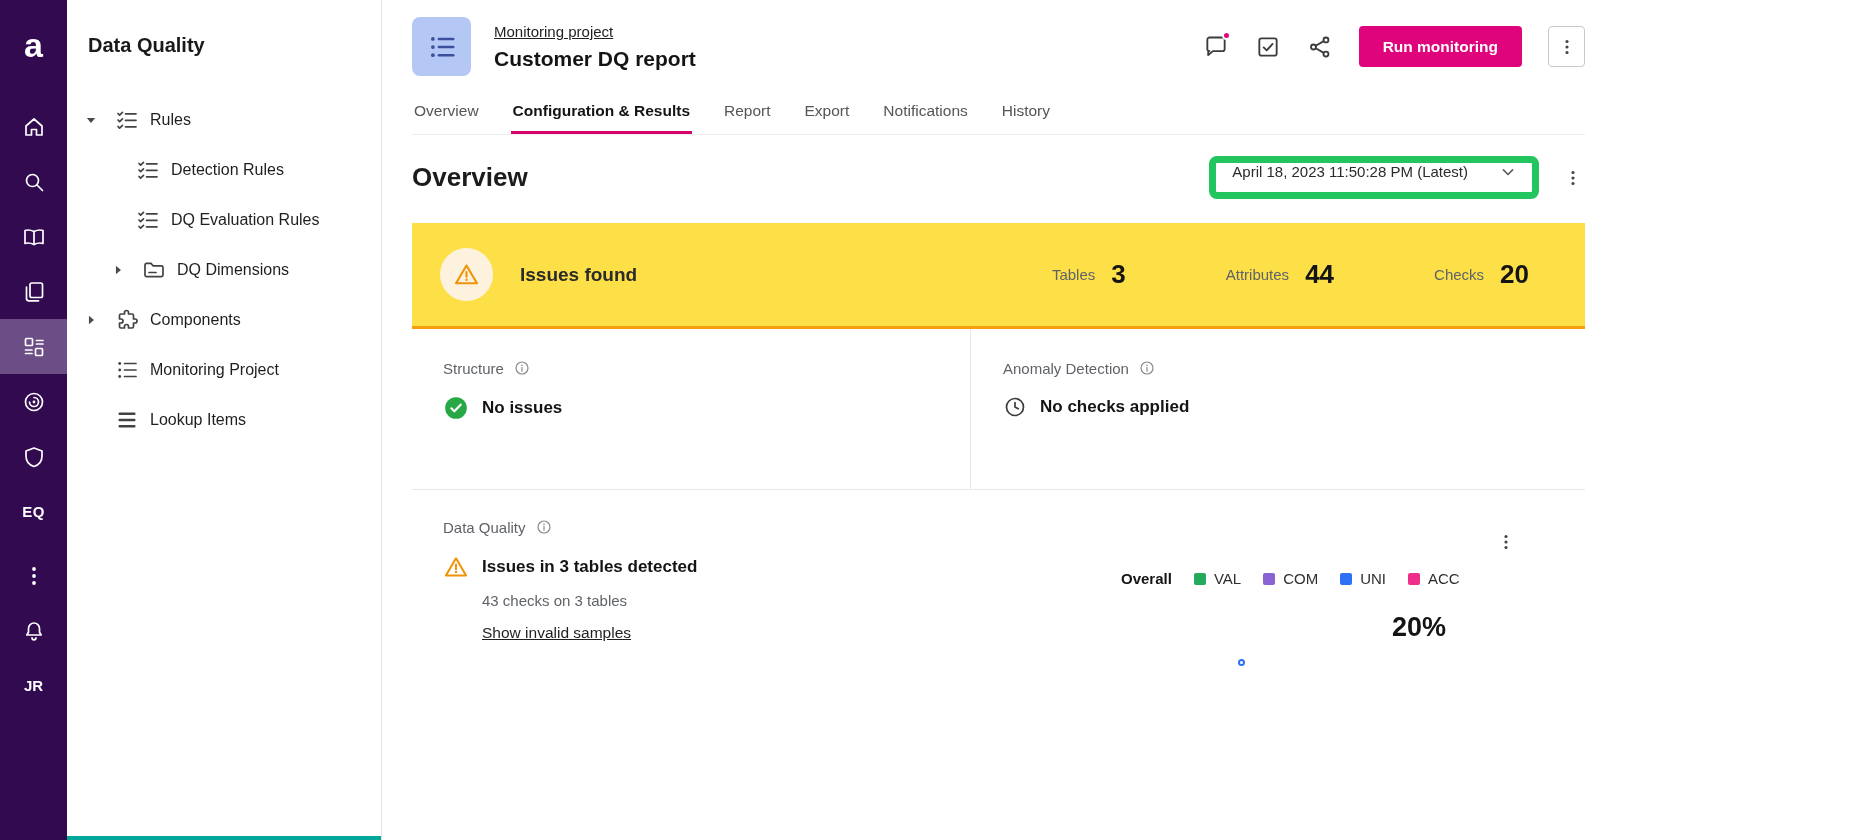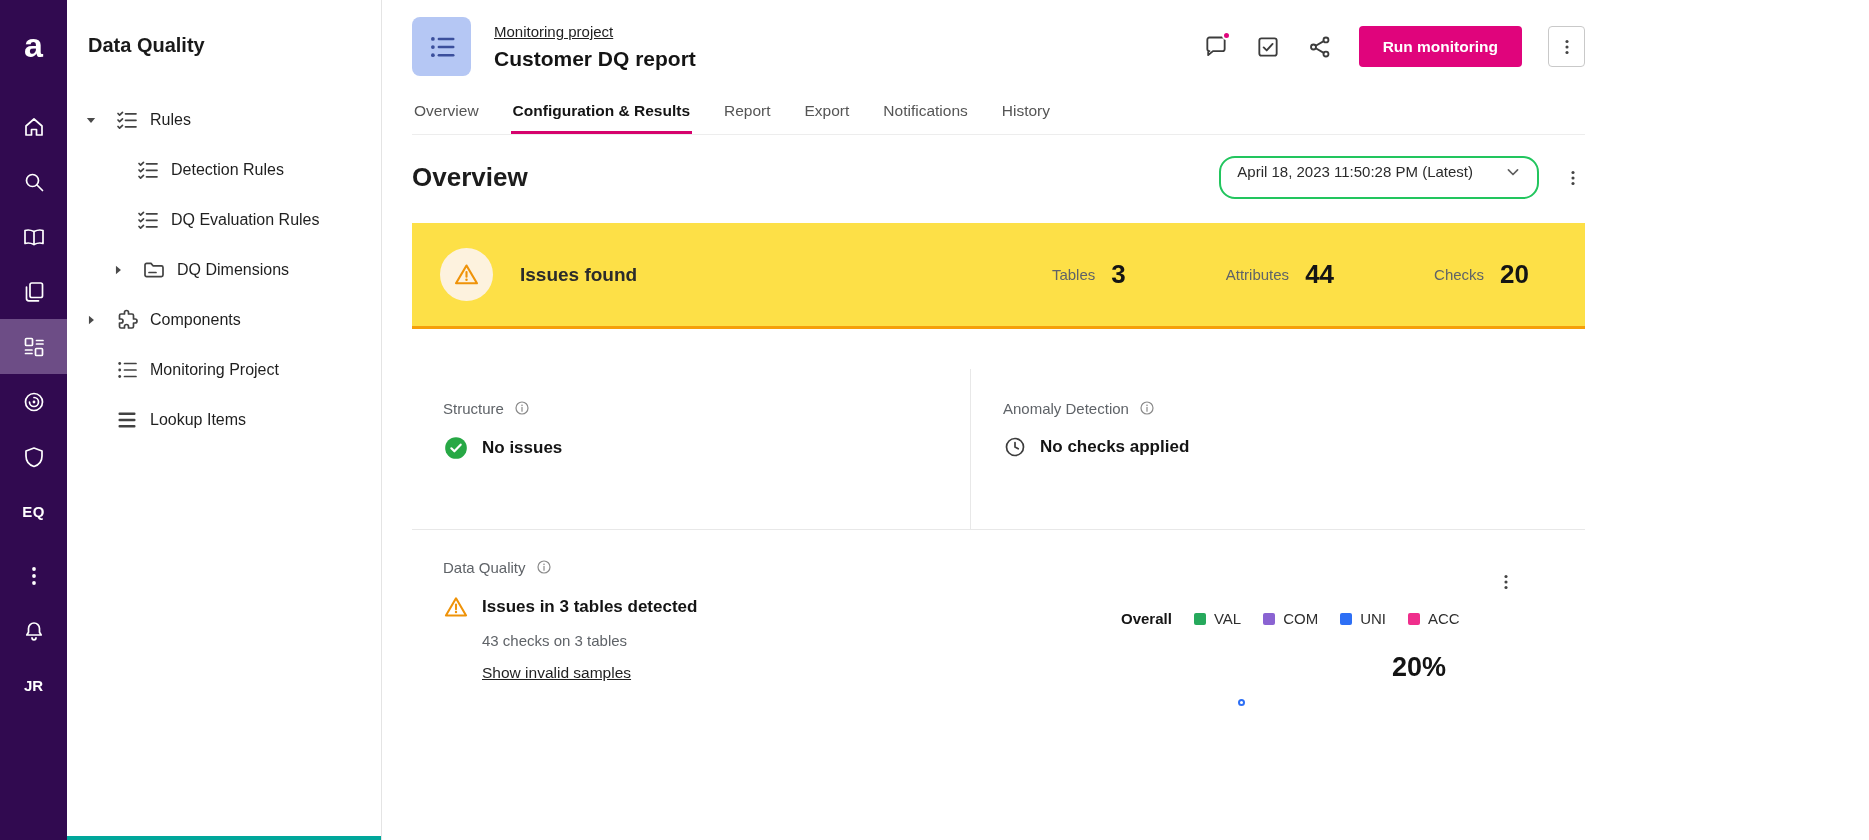--- a/index.html
+++ b/index.html
@@ -67,21 +67,21 @@
 
   
   .tabs { display:flex; gap:30px; margin-top:26px; border-bottom:1px solid #ededed; }
   .tab { font-size:15.5px; color:#555; padding:0 2px 11px 2px; cursor:pointer; border-bottom:3px solid transparent; }
   .tab.active { color:#141414; font-weight:700; border-bottom-color:#d6026d; }
 
   
   .ov-row { display:flex; align-items:center; margin-top:21px; }
   .ov-heading { font-size:26px; font-weight:700; color:#1c1c1c; }
   .ov-right { margin-left:auto; display:flex; align-items:center; gap:22px; }
-  .date-select { height:43px; border:2px solid #22c55e; border-radius:16px; background:#fff;
+  .date-select { height:43px; border:7px solid #22c55e; border-radius:8px; background:#fff;
                  display:flex; align-items:center; gap:30px; padding:0 14px 12px 16px;
                  font-size:15px; color:#2b2b2b; cursor:pointer; }
   .chev svg { width:20px; height:20px; }
   .chev .s { fill:none; stroke:#5f5f5f; stroke-width:2; stroke-linecap:round; stroke-linejoin:round; }
   .kebab-sm { width:24px; height:24px; display:flex; align-items:center; justify-content:center; cursor:pointer; }
 
   
   .banner { margin-top:24px; height:106px; background:#fde047; border-bottom:3px solid #f59f0a;
             display:flex; align-items:center; padding:0 28px; }
   .warn-circle { width:53px; height:53px; border-radius:50%; background:#fdf2de; display:flex;
@@ -89,21 +89,21 @@
   .warn-tri { width:27px; height:27px; }
   .warn-tri .s { fill:none; stroke:#ef9309; stroke-width:1.9; stroke-linecap:round; stroke-linejoin:round; }
   .warn-tri .f { fill:#ef9309; }
   .banner-title { margin-left:27px; font-size:19px; font-weight:700; color:#2b2b2b; }
   .banner-stats { margin-left:auto; display:flex; align-items:center; gap:100px; margin-right:28px; }
   .stat { display:flex; align-items:center; gap:16px; }
   .stat-label { font-size:15px; color:#5f6368; }
   .stat-value { font-size:26px; font-weight:700; color:#141414; }
 
   
-  .two-col { display:flex; border-bottom:1px solid #e8e8e8; min-height:161px;margin-top:40px; }
+  .two-col { display:flex; border-bottom:1px solid #e8e8e8; min-height:161px; }
   .col-left { width:559px; border-right:1px solid #e8e8e8; padding:30px 0 28px 31px; }
   .col-right { flex:1; padding:30px 0 28px 32px; }
   .card-label-row { display:flex; align-items:center; gap:9px; font-size:15px; color:#5f6368; }
   .info-ic { width:18px; height:18px; }
   .info-ic .s { fill:none; stroke:#8a8a8a; stroke-width:1.6; stroke-linecap:round; }
   .info-ic .f { fill:#8a8a8a; }
   .status-row { display:flex; align-items:center; gap:13px; margin-top:18px; }
   .status-text { font-size:17px; font-weight:700; color:#141414; }
   .detail-text { margin-top:12px; margin-left:39px; font-size:15px; color:#5f6368; }
   .ok-ic { width:26px; height:26px; }

